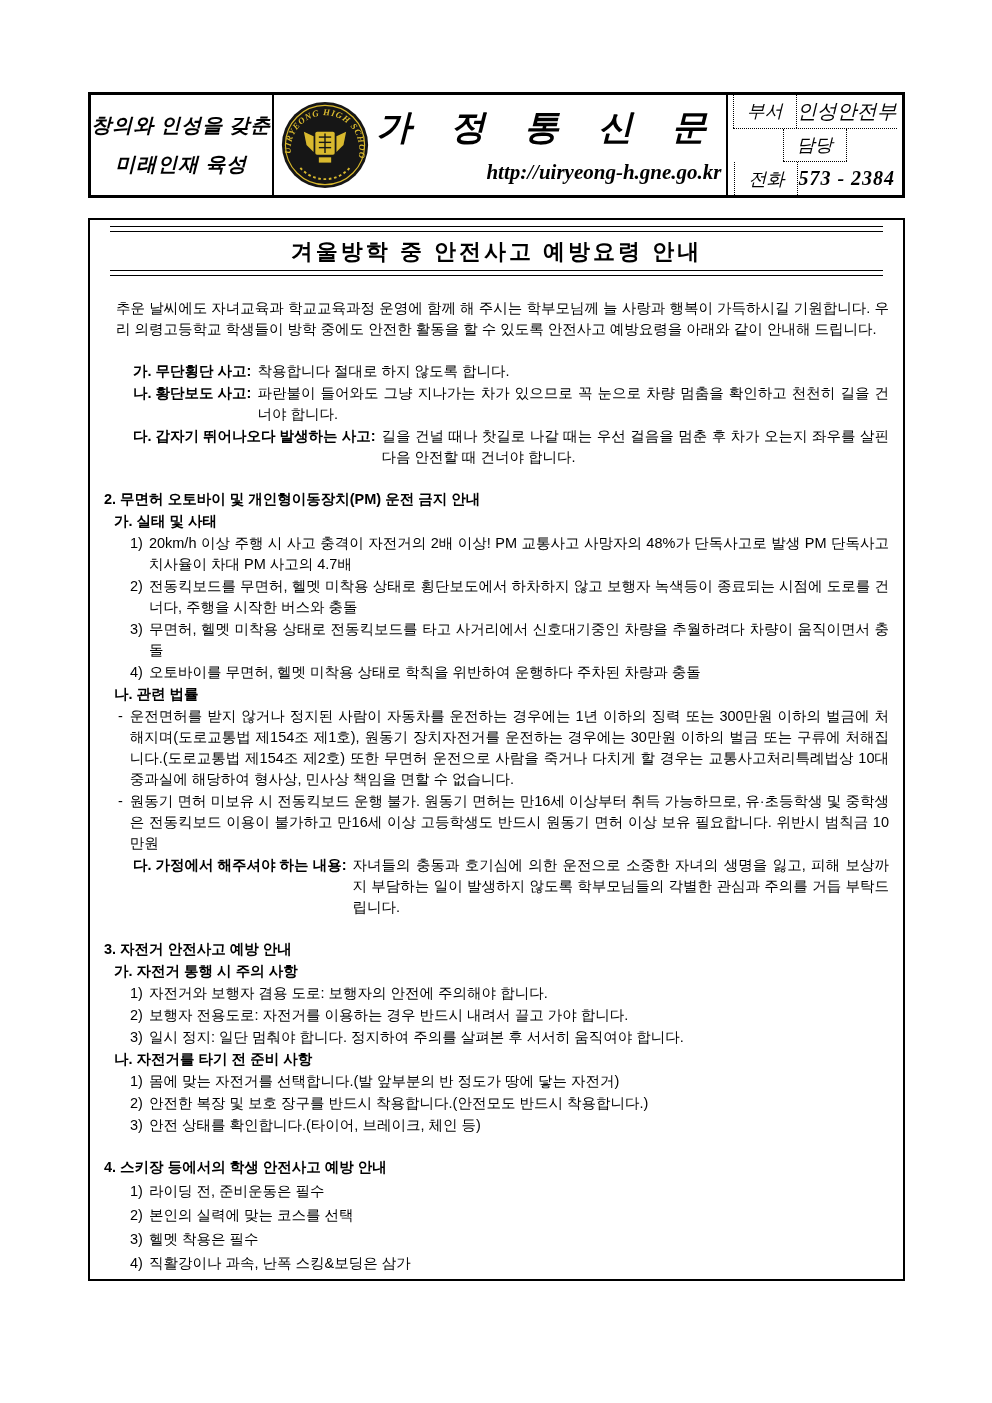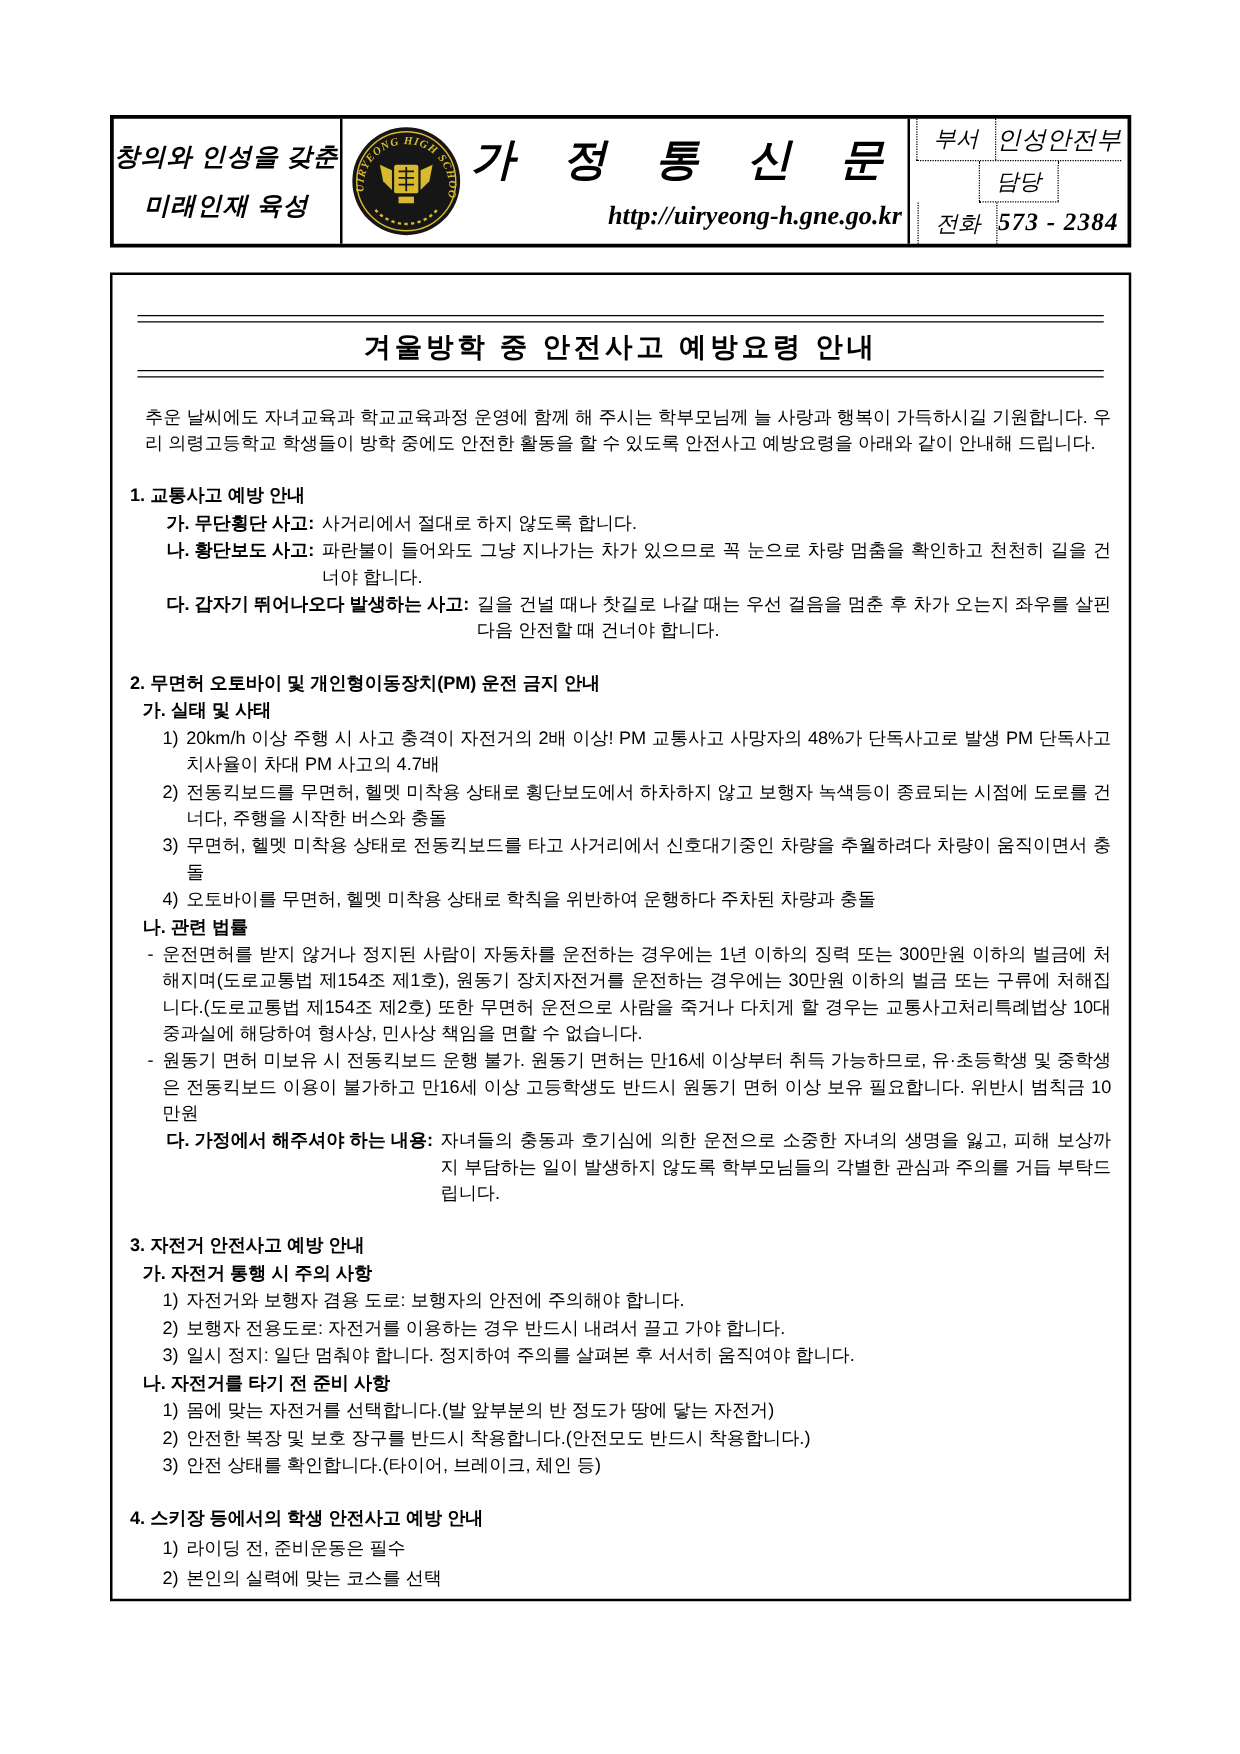--- a/index.html
+++ b/index.html
@@ -23,21 +23,21 @@
   .info-table{width:203px;display:flex;flex-direction:column;align-items:center;}
   .info-row{flex:1;display:flex;align-items:stretch;border-bottom:1px dotted #000;}
   .info-row:last-child{border-bottom:none;}
   .info-label{width:62px;border-left:1px dotted #000;border-right:1px dotted #000;
               display:flex;align-items:center;justify-content:center;font-size:18px;}
   .info-value{flex:1;display:flex;align-items:center;justify-content:center;font-size:20px;}
   .info-row:nth-child(3) .info-value{font-weight:bold;font-size:20px;letter-spacing:1px;}
 
   
   .notice-box{position:absolute;left:88px;top:218px;width:817px;height:1063px;
-              border:2px solid #000;box-sizing:border-box;padding:32px 14px 0 14px;
+              border:2px solid #000;box-sizing:border-box;padding:6px 14px 0 14px;
               overflow:hidden;font-size:14.5px;line-height:21px;}
   .dbl-rule{height:4px;border-top:1.5px solid #000;border-bottom:1.5px solid #000;margin:0 6px;}
   .notice-title{text-align:center;font-size:22px;font-weight:bold;letter-spacing:3px;padding:9px 0 8px 0;}
   .intro{margin:22px 0 0 12px;text-align:justify;}
 
   .section{margin-top:21px;}
   .sec-heading{font-weight:bold;}
   .sub-heading{font-weight:bold;padding-left:10px;margin-top:1px;}
   .item{display:flex;margin-top:1px;}
   .item-label{white-space:nowrap;}
@@ -113,24 +113,23 @@
     <div>
       <div class="dbl-rule"></div>
       <div class="notice-title">겨울방학 중 안전사고 예방요령 안내</div>
       <div class="dbl-rule"></div>
     </div>
 
     <p class="intro">추운 날씨에도 자녀교육과 학교교육과정 운영에 함께 해 주시는 학부모님께 늘 사랑과 행복이 가득하시길 기원합니다. 우리 의령고등학교 학생들이 방학 중에도 안전한 활동을 할 수 있도록 안전사고 예방요령을 아래와 같이 안내해 드립니다.</p>
 
     <div id="sections">
         <section class="section">
-          <div class="sec-heading">1. 교통사고 예방 안내</div>
           <div class="item labeled">
             <span class="item-label">가. 무단횡단 사고:</span>
-            <span class="item-text">사거리에서 절대로 하지 않도록 합니다.</span>
+            <span class="item-text">착용합니다 절대로 하지 않도록 합니다.</span>
           </div>
           <div class="item labeled">
             <span class="item-label">나. 황단보도 사고:</span>
             <span class="item-text">파란불이 들어와도 그냥 지나가는 차가 있으므로 꼭 눈으로 차량 멈춤을 확인하고 천천히 길을 건너야 합니다.</span>
           </div>
           <div class="item labeled">
             <span class="item-label">다. 갑자기 뛰어나오다 발생하는 사고:</span>
             <span class="item-text">길을 건널 때나 찻길로 나갈 때는 우선 걸음을 멈춘 후 차가 오는지 좌우를 살핀 다음 안전할 때 건너야 합니다.</span>
           </div>
         </section>

